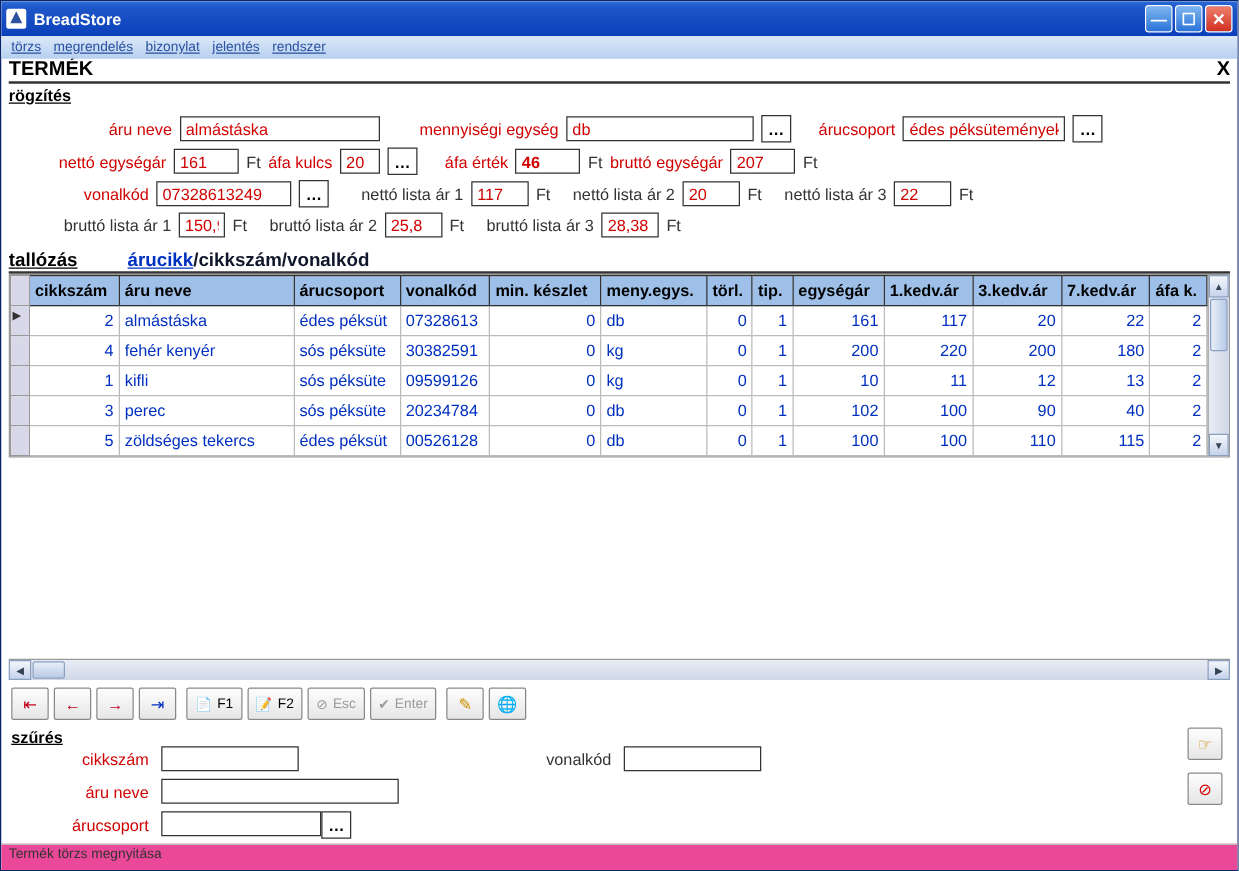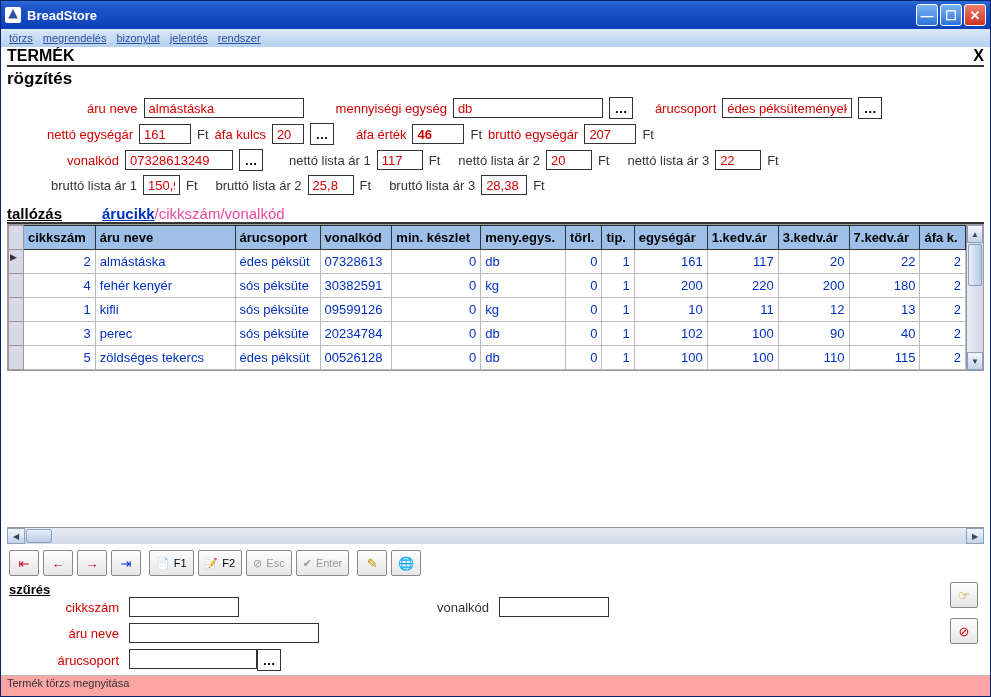--- a/index.html
+++ b/index.html
@@ -7,31 +7,31 @@
 .titlebar{height:28px;background:linear-gradient(to bottom,#2a6ad8 0%,#1e56c8 20%,#0a3fba 100%);color:#fff;display:flex;align-items:center;padding:0 4px;font-size:13px;}
 .titlebar .app-icon{width:16px;height:16px;background:#fff;border-radius:2px;margin-right:6px;display:flex;align-items:center;justify-content:center;}
 .titlebar .app-icon svg{width:12px;height:12px;}
 .title-text{font-weight:bold;}
 .titlebar-spacer{flex:1;}
 .win-btn{width:22px;height:22px;margin-left:2px;border:1px solid #fff;border-radius:3px;display:flex;align-items:center;justify-content:center;font-family:Arial;font-weight:bold;background:linear-gradient(to bottom,#7fb6f0,#2a73d8);color:#fff;box-sizing:border-box;}
 .win-btn.close{background:linear-gradient(to bottom,#f08070,#d03020);}
 .menubar{height:18px;background:linear-gradient(to bottom,#dce8f8,#b6d0f0);padding:0 8px;color:#2a50a0;font-size:11px;display:flex;align-items:center;gap:10px;text-decoration:underline;}
 .content{flex:1;padding:0 6px;overflow:hidden;display:flex;flex-direction:column;}
 .header-row{display:flex;justify-content:space-between;border-bottom:2px solid #333;font-weight:bold;font-size:16px;}
-.section-title{font-weight:bold;font-size:17px;margin-top:2px;}
+.section-title{font-weight:bold;font-size:13px;text-decoration:underline;margin-top:2px;}
 .form-area{padding:4px 0 6px 0;font-size:13px;}
 .form-row{display:flex;align-items:center;gap:6px;margin:4px 0;flex-wrap:wrap;}
 .lbl{color:#d00000;white-space:nowrap;}
 .in{border:1px solid #333;height:20px;padding:1px 4px;color:#d00000;font-size:13px;box-sizing:border-box;}
 .unit{color:#333;}
 .ellipsis-btn{width:22px;height:20px;border:1px solid #333;background:#fff;display:flex;align-items:center;justify-content:center;font-weight:bold;cursor:pointer;}
 .talloz-row{display:flex;align-items:baseline;gap:40px;border-bottom:2px solid #333;font-size:15px;}
 .talloz-title{font-weight:bold;text-decoration:underline;}
 .talloz-path .lnk{color:#0030c0;text-decoration:underline;font-weight:bold;}
-.talloz-path .rest{color:#ec4899;font-weight:normal;}
+.talloz-path .rest{color:#0f172a;font-weight:bold;}
 .grid-wrap{display:flex;border:1px solid #999;}
 .grid{border-collapse:collapse;font-size:13px;flex:1;}
 .grid th{background:#9ec0e8;border:1px solid #333;padding:2px 4px;font-weight:bold;text-align:left;white-space:nowrap;height:18px;box-sizing:border-box;}
 .grid td{border:1px solid #bbb;padding:2px 4px;color:#0030c0;white-space:nowrap;height:20px;box-sizing:border-box;}
 .grid .num{text-align:right;}
 .grid .rowhandle{width:14px;background:#d8d8e8;border:1px solid #999;position:relative;}
 .grid .rowhandle.sel::before{content:'▶';position:absolute;left:1px;top:2px;font-size:9px;color:#333;}
 .grid-spacer{flex:1;}
 .vscroll{width:16px;background:linear-gradient(to right,#e8ecf4,#d0d8e8);border-left:1px solid #999;display:flex;flex-direction:column;}
 .vscroll .arrow{height:16px;background:linear-gradient(to bottom,#f4f6fb,#c6d2ea);border:1px solid #8aa0c0;display:flex;align-items:center;justify-content:center;font-size:8px;color:#345;}
@@ -44,21 +44,21 @@
 .tool-grp{display:flex;gap:4px;}
 .tbtn{width:28px;height:24px;border:1px solid #888;background:linear-gradient(to bottom,#fdfdfd,#e6e6e6);display:flex;align-items:center;justify-content:center;font-size:13px;cursor:pointer;border-radius:2px;}
 .tbtn.wide{width:auto;padding:0 6px;gap:4px;font-size:11px;}
 .tbtn.disabled{color:#999;}
 .filter-area{padding:0 2px 4px 2px;font-size:13px;position:relative;}
 .filter-title{font-weight:bold;text-decoration:underline;font-size:13px;}
 .filter-grid{display:grid;grid-template-columns:110px 200px 60px 80px 200px;gap:6px 10px;align-items:center;}
 .filter-grid .lbl{text-align:right;}
 .side-btns{position:absolute;right:6px;top:0;display:flex;flex-direction:column;gap:10px;}
 .side-btn{width:26px;height:24px;border:1px solid #888;background:linear-gradient(to bottom,#fdfdfd,#e6e6e6);display:flex;align-items:center;justify-content:center;border-radius:2px;}
-.statusbar{height:18px;border-top:1px solid #bbb;background:#fca5a5;font-size:11px;padding:1px 6px;color:#333;}
+.statusbar{height:18px;border-top:1px solid #bbb;background:#ec4899;font-size:11px;padding:1px 6px;color:#333;}
 </style>
 </head>
 <body>
 
 <div class="window">
 
   <div class="titlebar">
     <span class="app-icon">
       <svg viewBox="0 0 10 10">
           <polygon points="5,0 9,8 1,8" fill="#3050a0"></polygon>

